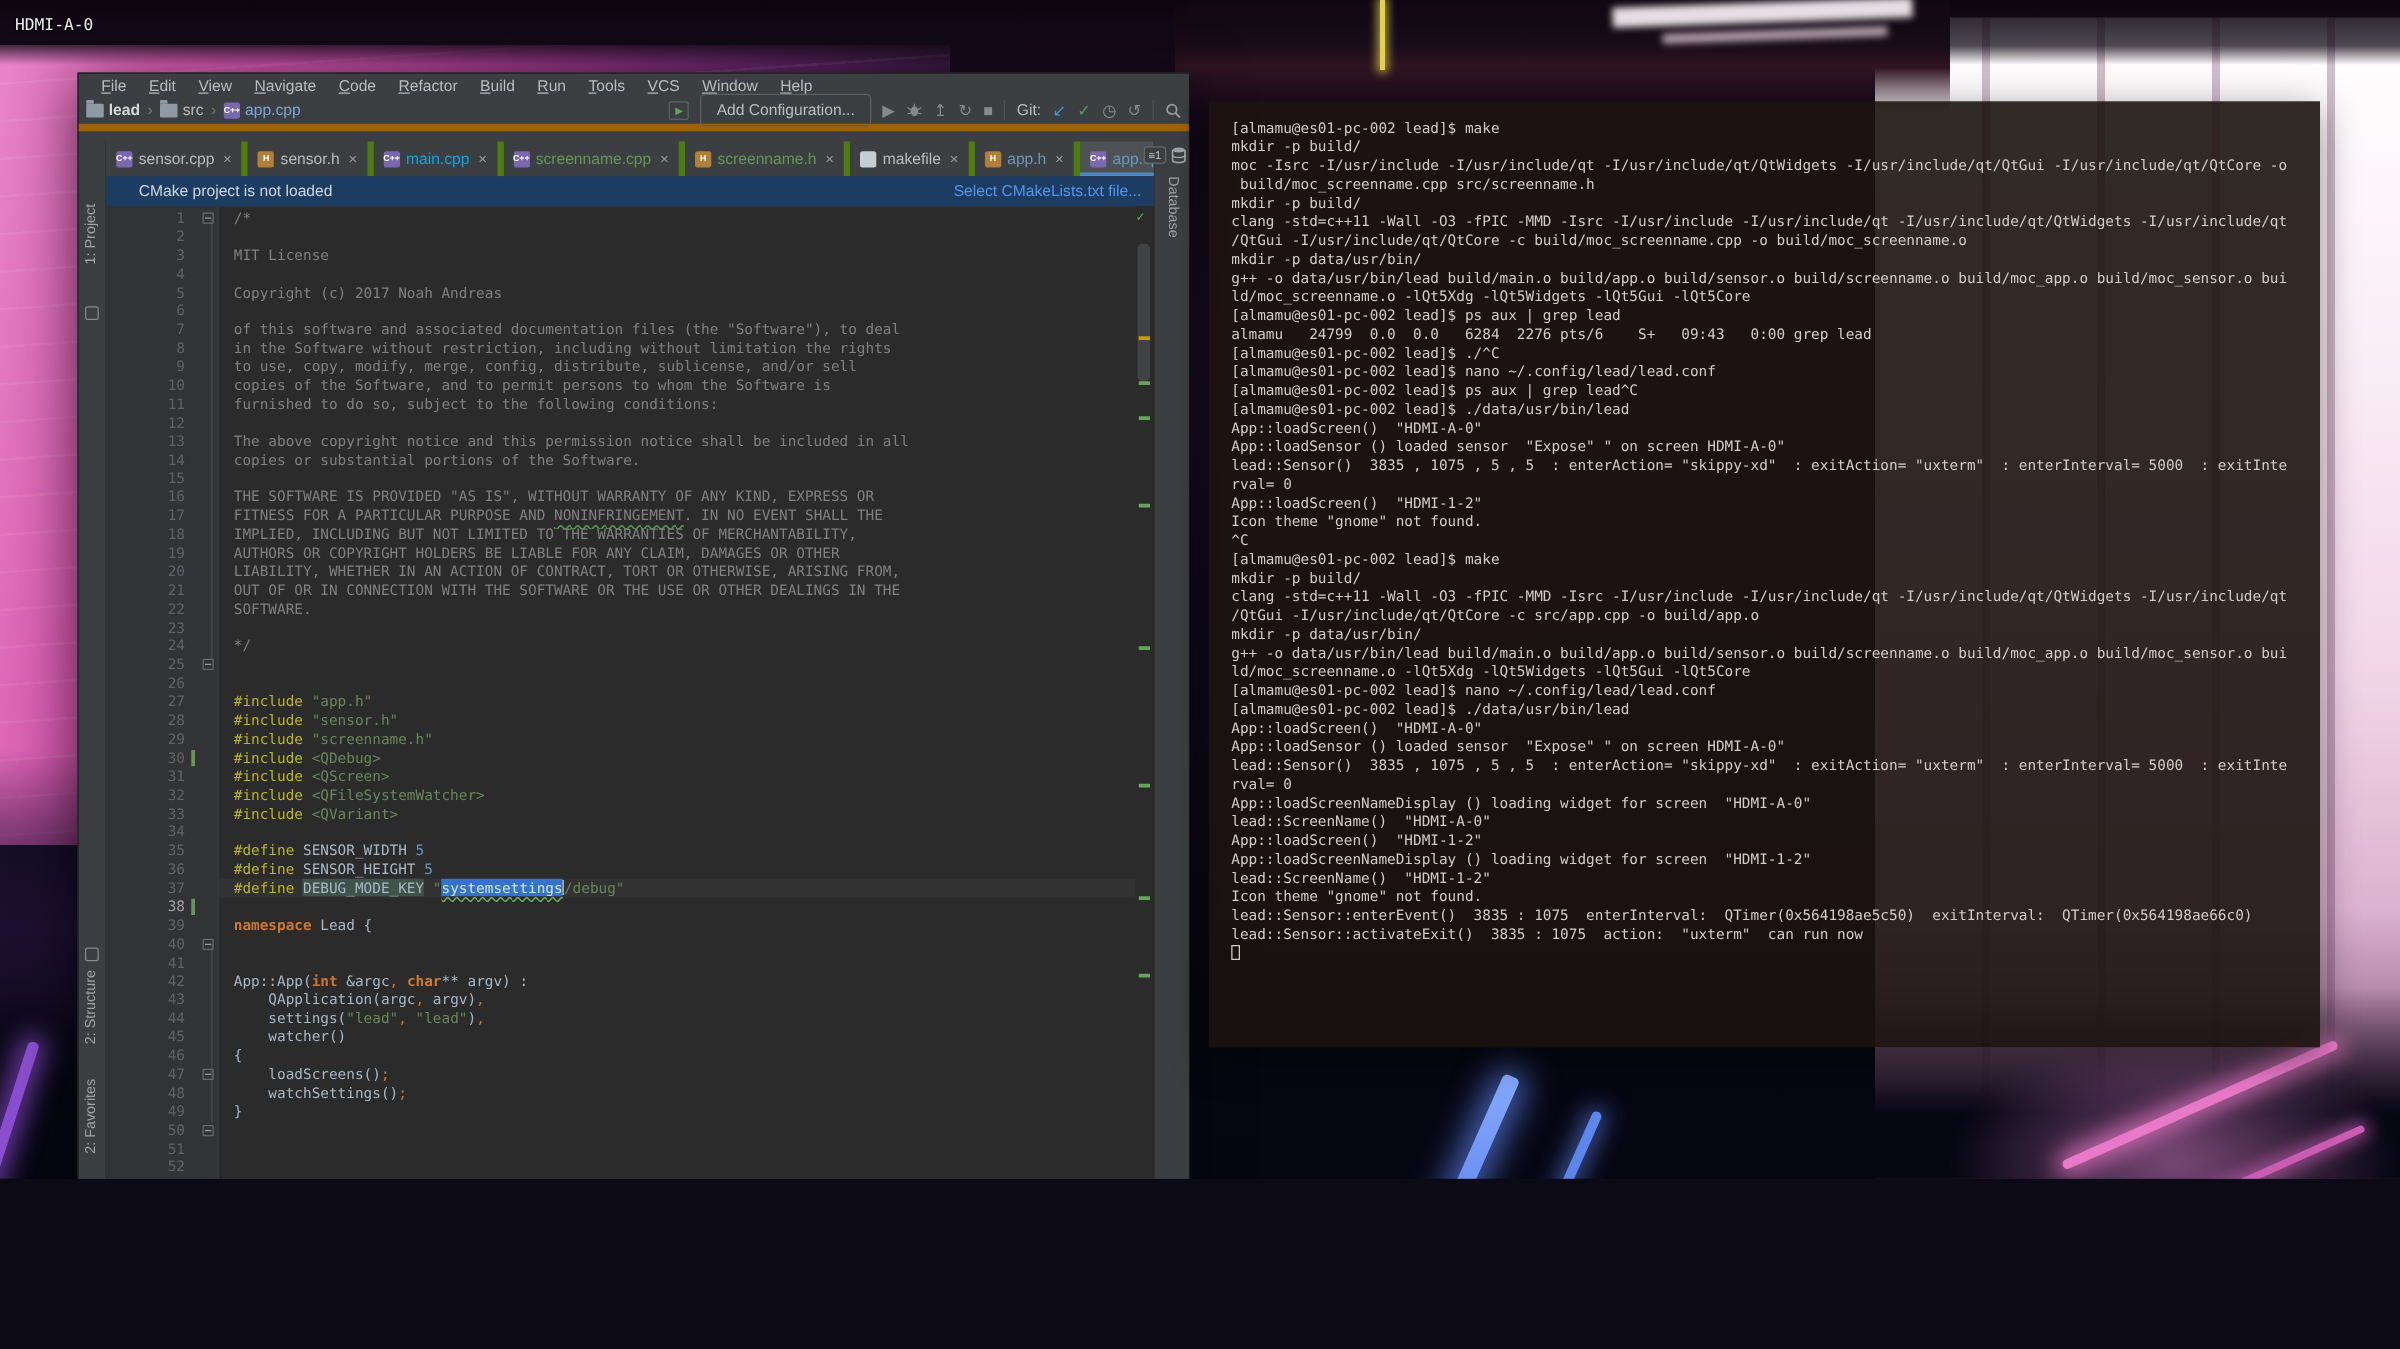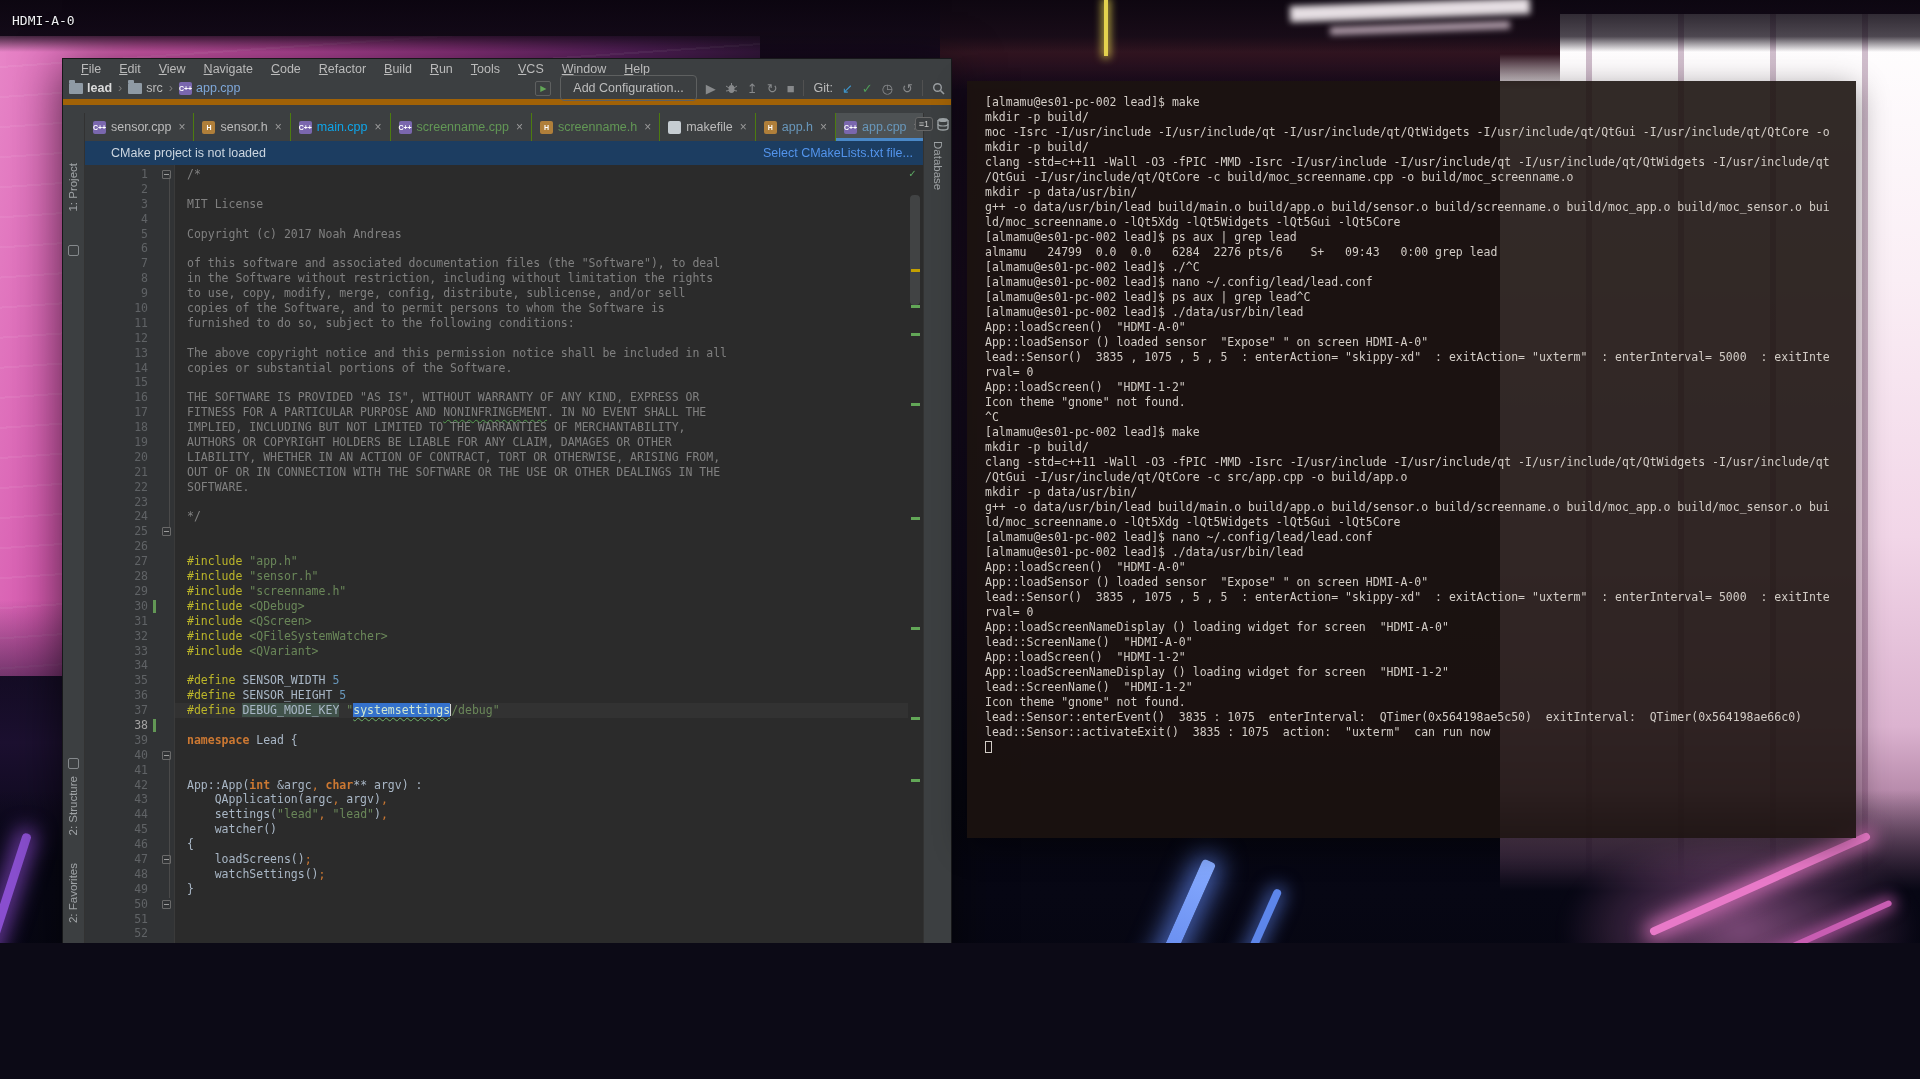--- a/index.html
+++ b/index.html
@@ -54,21 +54,21 @@
   .folder-ico::before { content:""; position:absolute; top:-3px; left:0; width:6px; height:3px; background:#8f9aa4; border-radius:1px 1px 0 0; }
   .right-controls { margin-left:auto; display:flex; align-items:center; gap:9px; }
   .tb-ico { color:#87898b; font-size:13px; line-height:1; }
   .runbox { width:16px; height:15px; border:1px solid #5e6060; border-radius:2px; color:#62a757; font-size:8px; display:flex; align-items:center; justify-content:center; }
   .add-config { border:1px solid #5e6060; border-radius:4px; height:21px; padding:12px 12px; display:flex; align-items:center; color:#bdbdbd; background:transparent; font-size:12.5px; }
   .vsep { width:1px; height:16px; background:#515151; }
   .git-blue { color:#3e94c9; } .git-green { color:#4f9e58; }
   .bug-svg, .mag-svg { display:block; }
 
   .tab-bar { position:absolute; left:22px; top:54px; right:28px; height:28px; display:flex; align-items:flex-end; background:#3c3f41; overflow:hidden; }
-  .tab { height:28px; display:flex; align-items:center; gap:5px; padding:0 8px; border-right:1px solid #4d7c0f; color:#bbbbbb; white-space:nowrap; }
+  .tab { height:28px; display:flex; align-items:center; gap:5px; padding:0 8px; border-right:5px solid #4d7c0f; color:#bbbbbb; white-space:nowrap; }
   .tab.active { background:#4e5254; box-shadow:inset 0 -3px 0 #4a88c7; }
   .tab .close { color:#9a9a9a; font-size:12px; margin-left:2px; }
   .fico { width:13px; height:13px; border-radius:2px; font-size:7px; font-weight:bold; color:#fff; display:flex; align-items:center; justify-content:center; flex:none; }
   .fico.cpp { background:#7a67ae; }
   .fico.h { background:#b07f3a; }
   .fico.file { background:#c6cdd2; color:#555; }
   .tab-overlay { position:absolute; right:2px; top:58px; display:flex; gap:4px; align-items:center; z-index:5; }
   .hidden-tabs { border:1px solid #666; border-radius:3px; color:#c5c5c5; font-size:9px; padding:1px 3px; background:#3c3f41; }
   .db-mini svg { display:block; }
 
@@ -474,20 +474,21 @@
         </span>
       </div>
     </div>
   </div>
 
   <div id="terminal">
     <div id="term-body">
         <div class="tline">[almamu@es01-pc-002 lead]$ make</div>
         <div class="tline">mkdir -p build/</div>
         <div class="tline">moc -Isrc -I/usr/include -I/usr/include/qt -I/usr/include/qt/QtWidgets -I/usr/include/qt/QtGui -I/usr/include/qt/QtCore -o</div>
+        <div class="tline"> build/moc_screenname.cpp src/screenname.h</div>
         <div class="tline">mkdir -p build/</div>
         <div class="tline">clang -std=c++11 -Wall -O3 -fPIC -MMD -Isrc -I/usr/include -I/usr/include/qt -I/usr/include/qt/QtWidgets -I/usr/include/qt</div>
         <div class="tline">/QtGui -I/usr/include/qt/QtCore -c build/moc_screenname.cpp -o build/moc_screenname.o</div>
         <div class="tline">mkdir -p data/usr/bin/</div>
         <div class="tline">g++ -o data/usr/bin/lead build/main.o build/app.o build/sensor.o build/screenname.o build/moc_app.o build/moc_sensor.o bui</div>
         <div class="tline">ld/moc_screenname.o -lQt5Xdg -lQt5Widgets -lQt5Gui -lQt5Core</div>
         <div class="tline">[almamu@es01-pc-002 lead]$ ps aux | grep lead</div>
         <div class="tline">almamu   24799  0.0  0.0   6284  2276 pts/6    S+   09:43   0:00 grep lead</div>
         <div class="tline">[almamu@es01-pc-002 lead]$ ./^C</div>
         <div class="tline">[almamu@es01-pc-002 lead]$ nano ~/.config/lead/lead.conf</div>

